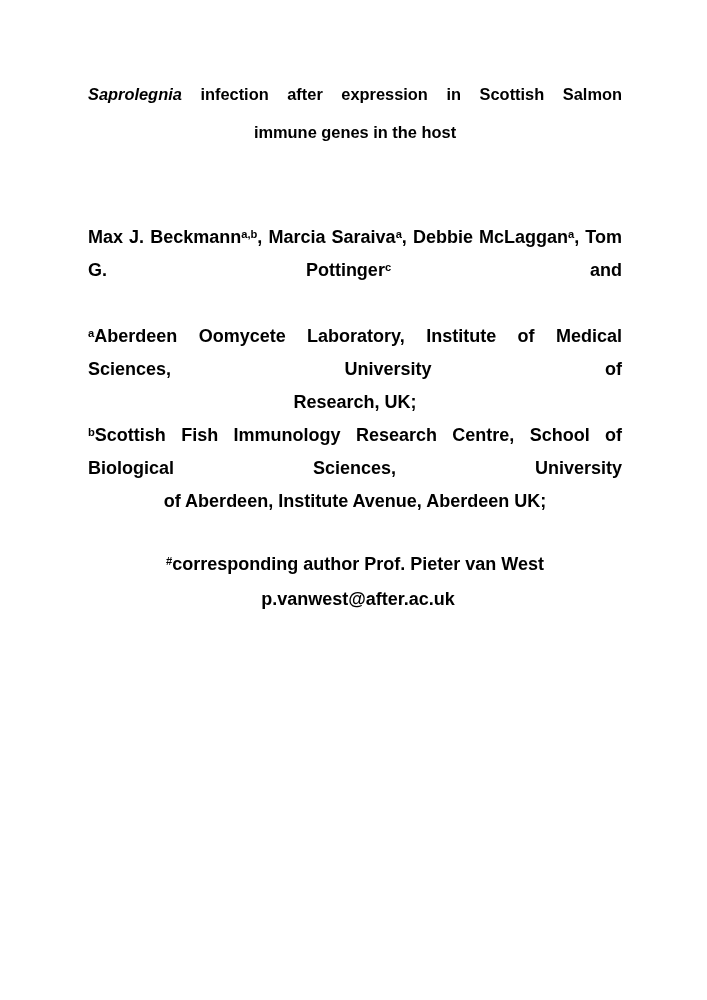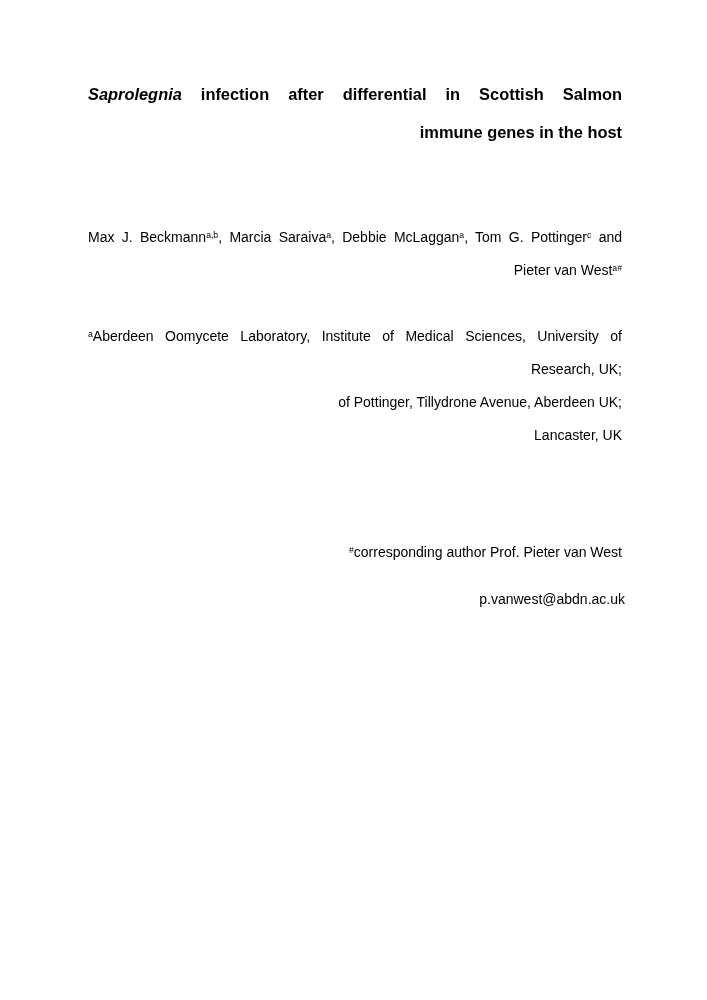--- a/index.html
+++ b/index.html
@@ -23,79 +23,78 @@
   }
   .title-block {
     top: 75px;
     font-size: 16.4px;
     font-weight: bold;
   }
   .title-block .line {
     line-height: 38px;
   }
   .body-text {
-    font-size: 14px;
-    font-weight: normal;
+    font-size: 18px;
+    font-weight: bold;
   }
   .body-text .line {
     line-height: 33px;
   }
   .authors-block { top: 221px; }
   .affiliations-block { top: 320px; }
-  .correspondence-block { top: 536px; }
+  .correspondence-block { top: 548px; }
   .email-block { top: 583px; padding-left: 3px; }
   .line {
     text-align: justify;
     text-align-last: justify;
     white-space: normal;
   }
   .line.no-just {
-    text-align: right;
+    text-align: center;
     text-align-last: auto;
   }
   .sup {
     font-size: 0.62em;
     line-height: 0;
     position: relative;
     top: -0.45em;
     vertical-align: baseline;
   }
   .italic {
     font-style: italic;
   }
 </style>
 </head>
 <body>
 
 <div class="page">
 
   <div class="block title-block">
-      <div class="line"><span class="italic">Saprolegnia</span><span> infection after differential in Scottish Salmon</span></div>
+      <div class="line"><span class="italic">Saprolegnia</span><span> infection after expression in Scottish Salmon</span></div>
       <div class="line no-just"><span>immune genes in the host</span></div>
     </div>
 
   <div class="block body-text authors-block">
       <div class="line"><span>Max J. Beckmann</span><span class="sup">a,b</span><span>, Marcia Saraiva</span><span class="sup">a</span><span>, Debbie McLaggan</span><span class="sup">a</span><span>, Tom G. Pottinger</span><span class="sup">c</span><span> and</span></div>
-      <div class="line no-just"><span>Pieter van West</span><span class="sup">a#</span></div>
     </div>
 
   <div class="block body-text affiliations-block">
     <div>
         <div class="line"><span class="sup">a</span><span>Aberdeen Oomycete Laboratory, Institute of Medical Sciences, University of</span></div>
         <div class="line no-just"><span>Research, UK;</span></div>
       </div>
     <div>
-        <div class="line no-just"><span>of Pottinger, Tillydrone Avenue, Aberdeen UK;</span></div>
+        <div class="line"><span class="sup">b</span><span>Scottish Fish Immunology Research Centre, School of Biological Sciences, University</span></div>
+        <div class="line no-just"><span>of Aberdeen, Institute Avenue, Aberdeen UK;</span></div>
       </div>
     <div>
-        <div class="line no-just"><span>Lancaster, UK</span></div>
       </div>
   </div>
 
   <div class="block body-text correspondence-block">
       <div class="line no-just"><span class="sup">#</span><span>corresponding author Prof. Pieter van West</span></div>
     </div>
 
   <div class="block body-text email-block">
-    <div class="line no-just">p.vanwest@abdn.ac.uk</div>
+    <div class="line no-just">p.vanwest@after.ac.uk</div>
   </div>
 
 </div>
 
 </body></html>

